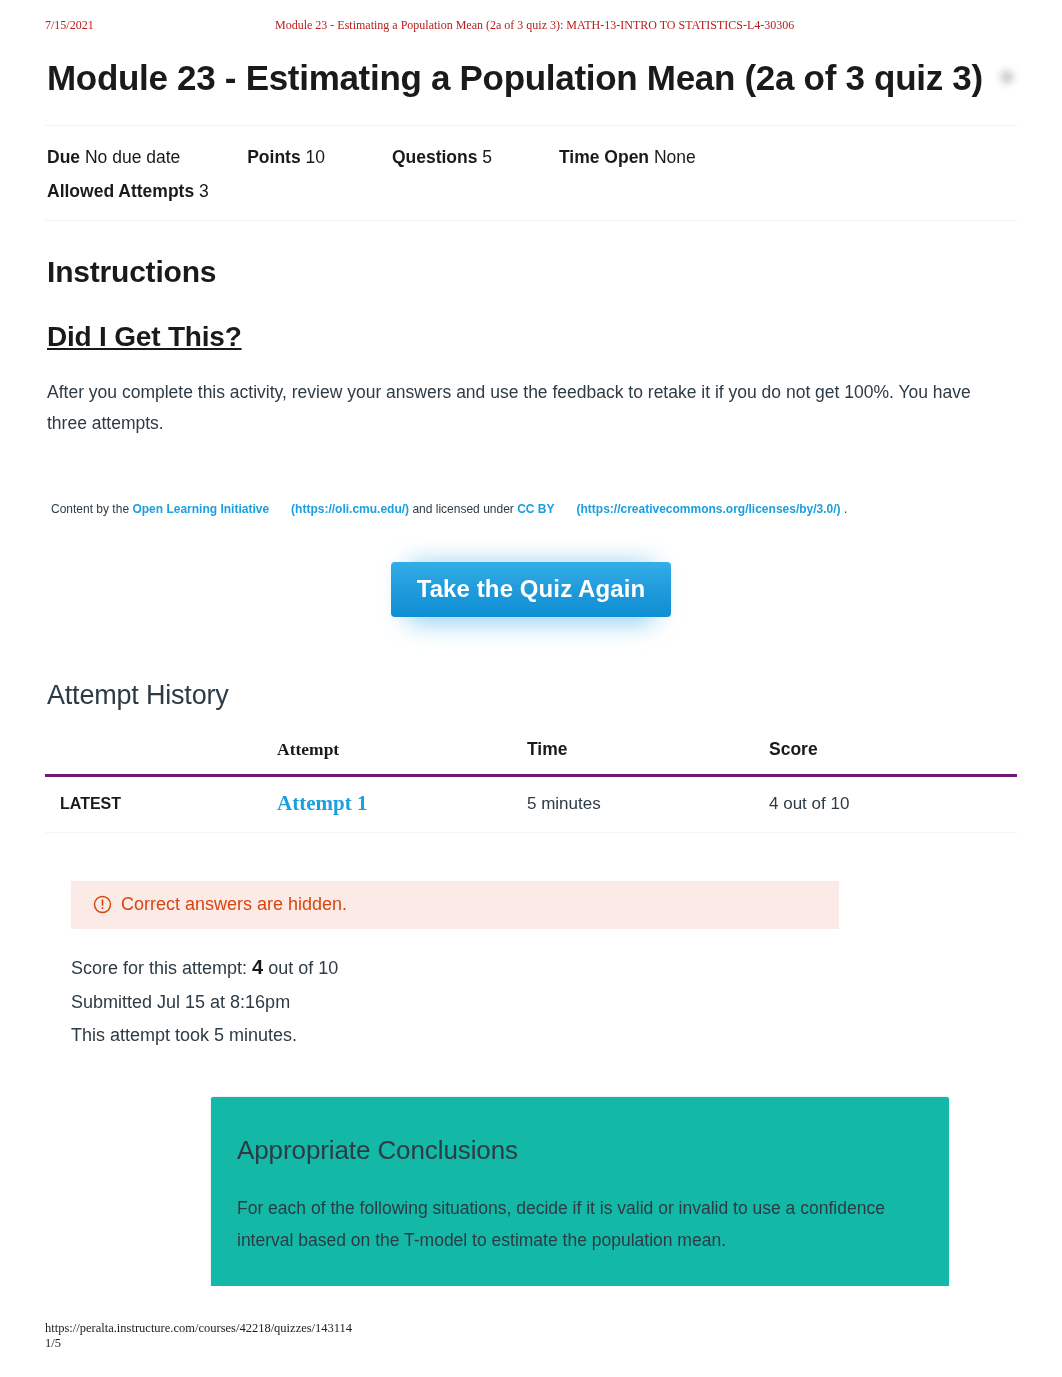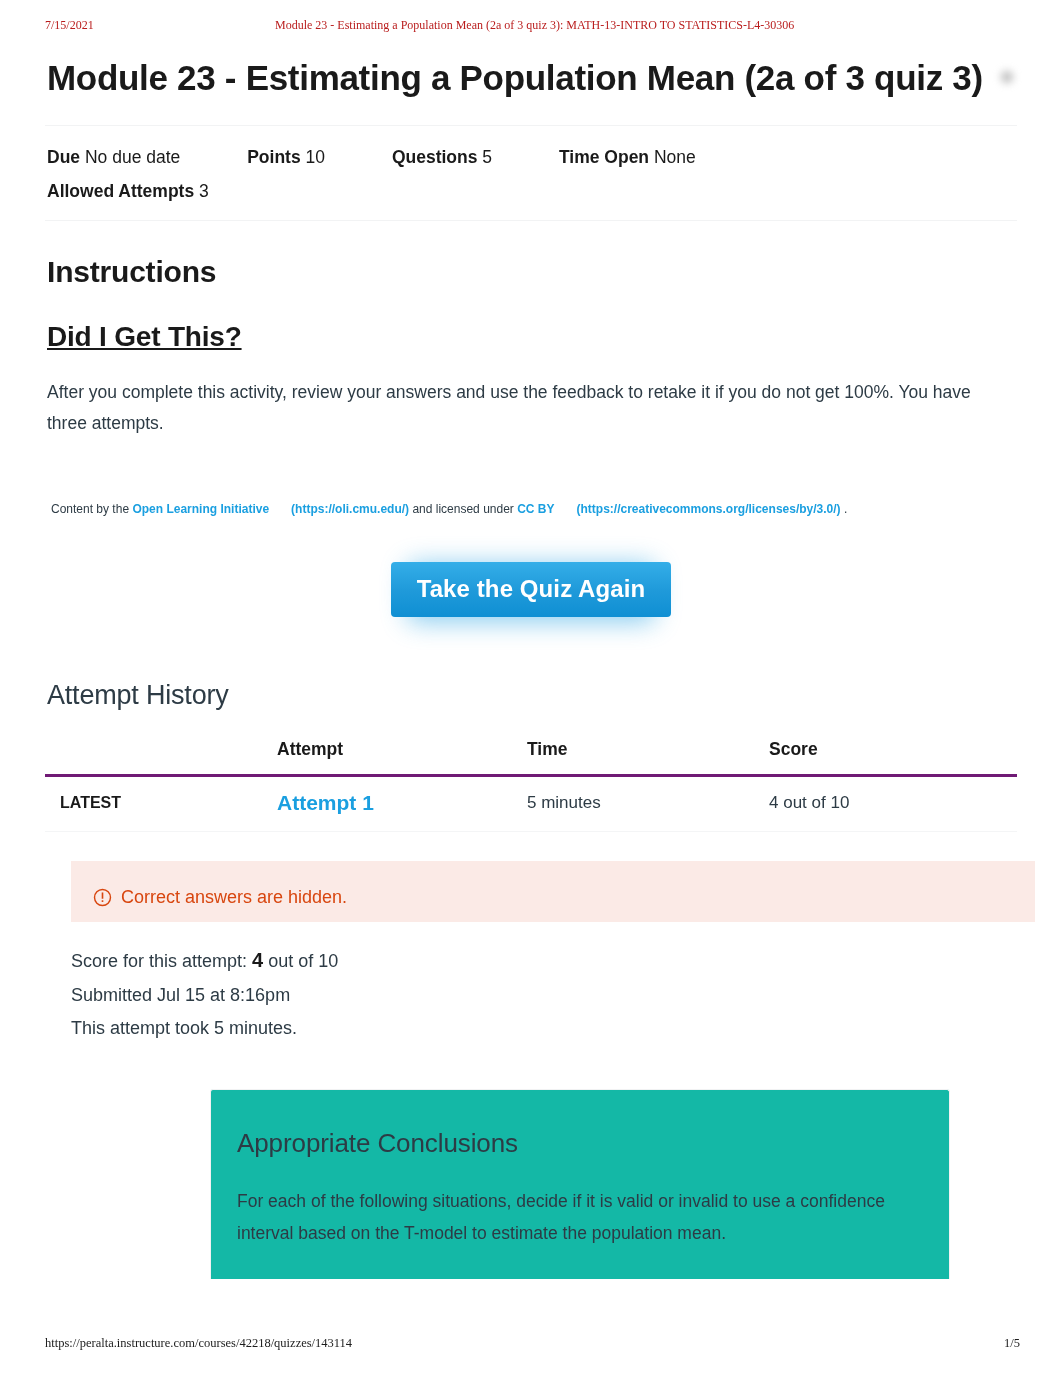--- a/index.html
+++ b/index.html
@@ -28,20 +28,21 @@
   .print-header .ph-title { flex: 1; text-align: left; }
 
   .print-footer {
     position: absolute;
     bottom: 26px; left: 0; right: 0;
     display: flex;
     align-items: baseline;
     font-family: "Liberation Serif", serif;
     font-size: 12.5px;
     color: #1c1c1c;
+    flex-direction: column;
   }
   .print-footer .pf-url { margin-left: 45px; flex: 1; }
   .print-footer .pf-page { margin-right: 42px; }
 
   
   .page {
     position: absolute;
     top: 46px;
     left: 45px;
     width: 972px;
@@ -178,37 +179,37 @@
     padding: 6px 0 14px 0;
     font-size: 17.5px;
   }
   table.attempts td {
     padding: 14px 0 16px 0;
     color: #2d3b45;
     border-top: 3px solid #701a75;
     border-bottom: 1px solid #f4f5f6;
   }
   table.attempts .c-kept { width: 232px; padding-left: 15px; font-weight: bold; color: #1a1a1a; font-size: 16px; }
-  table.attempts .c-attempt { width: 250px; }
+  table.attempts .c-attempt { width: 250px; font-family: Liberation Serif, serif; }
   table.attempts .c-time { width: 242px; }
   table.attempts .c-score { width: 248px; }
   table.attempts th.c-kept { padding-left: 15px; }
   .attempt-link {
     color: #1a9fe0;
     font-weight: bold;
     text-decoration: none;
     font-size: 21px;
   }
 
   .alert-hidden {
-    margin: 29px 0 0 26px;
-    width: 964px;
+    margin: 48px 0 0 26px;
+    width: 768px;
     background: #fbeae6;
     color: #d8460f;
-    padding: 26px 0 14px 22px;
+    padding: 13px 0 14px 22px;
     font-size: 18px;
     display: flex;
     align-items: center;
     gap: 9px;
   }
   .alert-icon {
     display: inline-flex;
     width: 19px; height: 19px;
     align-items: center; justify-content: center;
   }

